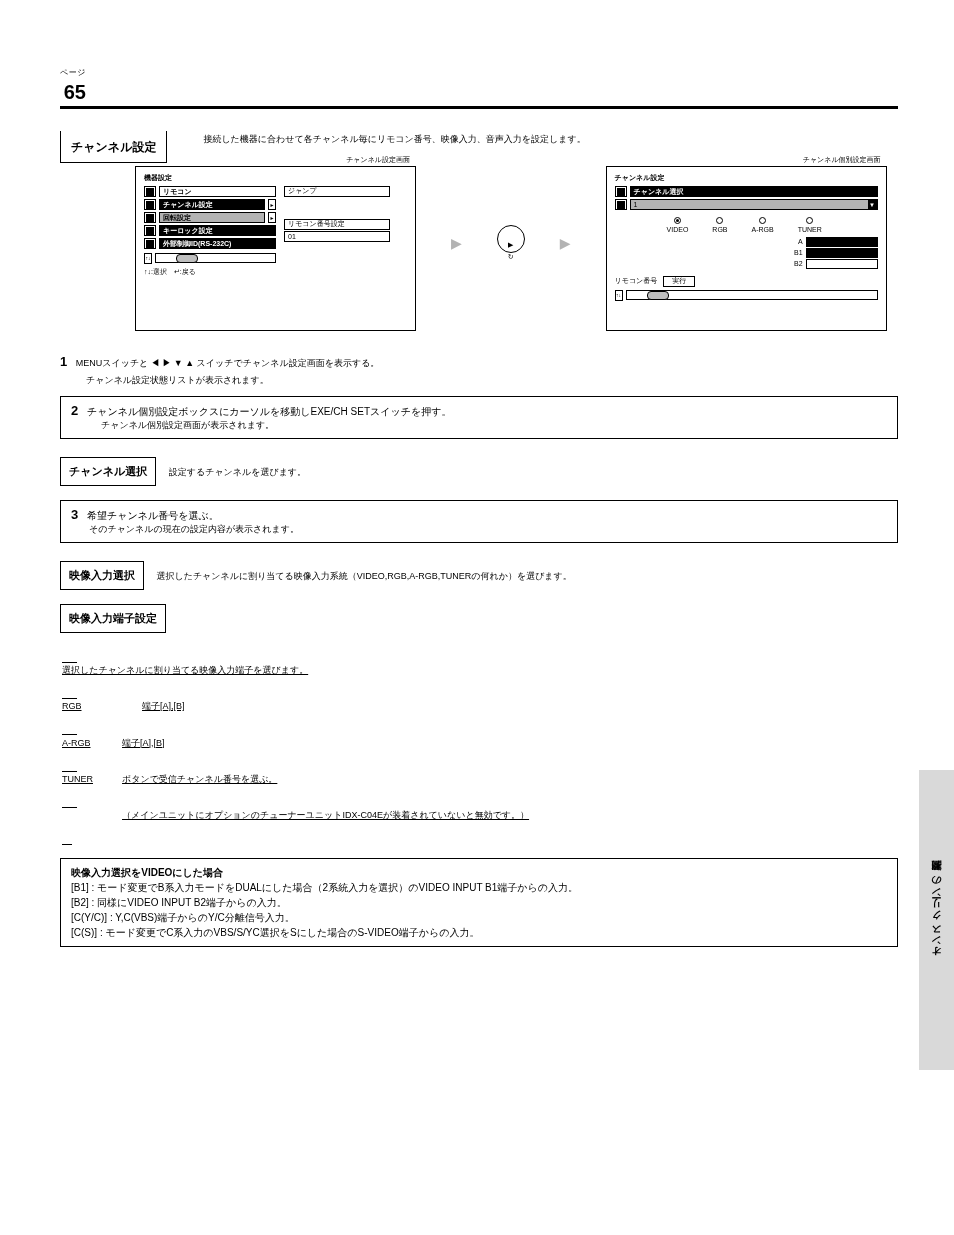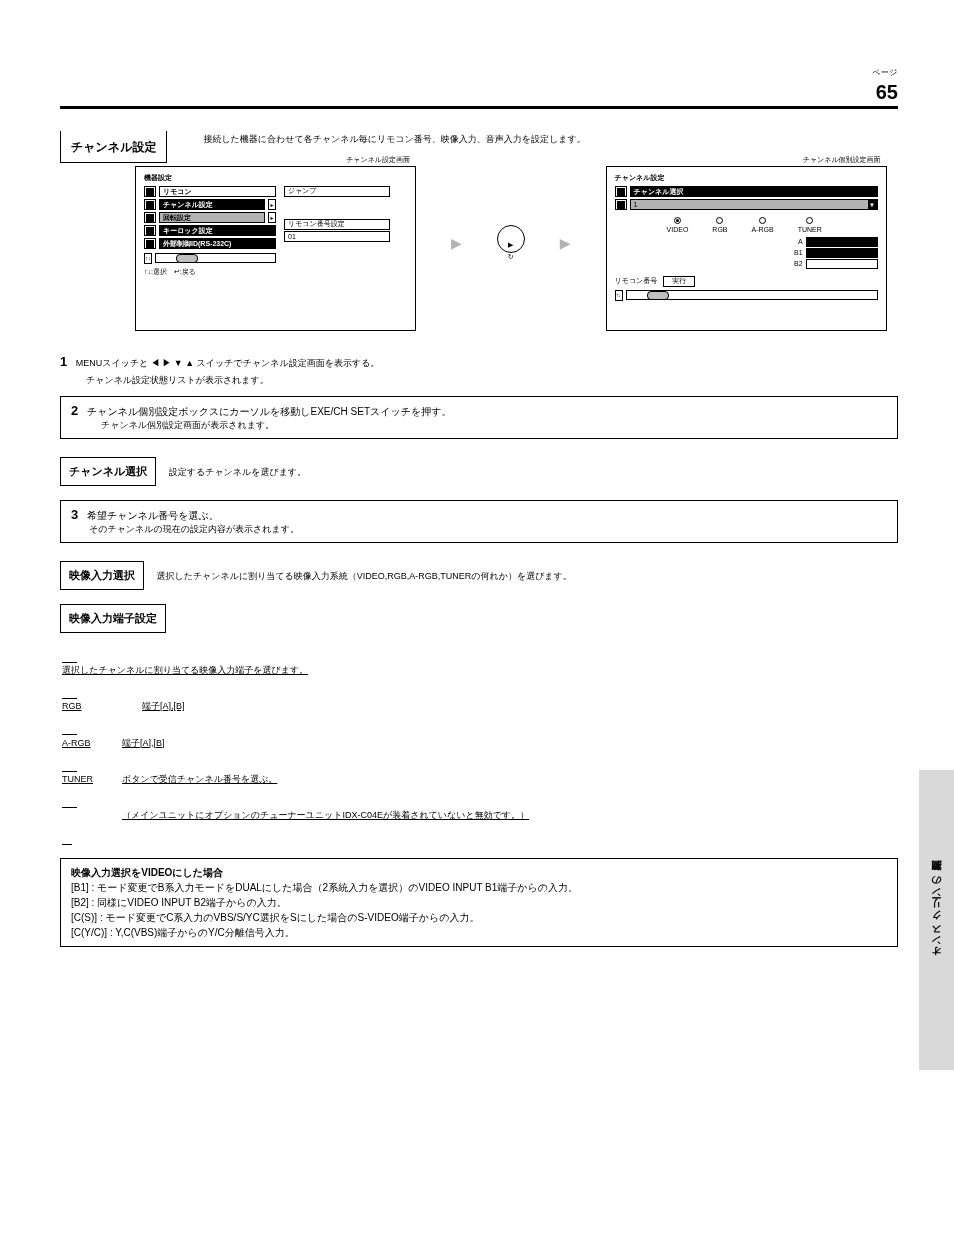--- a/index.html
+++ b/index.html
@@ -1,19 +1,19 @@
 <!DOCTYPE html>
 <html><head>
 <meta charset="utf-8">
 <style>
   * { box-sizing: border-box; margin: 0; padding: 0; }
   body { width: 954px; height: 1235px; background: #fff; position: relative; font-family: Arial, Helvetica, sans-serif; color: #000; }
   .page { position: absolute; top: 68px; left: 60px; width: 838px; }
   .hr { height: 3px; background: #000; width: 100%; margin-bottom: 22px; }
-  .hdr { display: flex; align-items: flex-end; justify-content: flex-end; }
+  .hdr { display: flex; align-items: flex-end; justify-content: flex-start; }
   .pgnum-label { font-size: 8px; letter-spacing: 0.5px; }
   .pgnum { font-size: 20px; font-weight: bold; }
   .side-tab { position: absolute; right: 0; top: 770px; width: 35px; height: 300px; background: #d9d9d9; display:flex; align-items:center; justify-content:center; }
   .side-tab span { writing-mode: vertical-rl; transform: rotate(180deg); font-size: 10px; font-weight: bold; letter-spacing: 0.5px; color:#000;}
   .small { font-size: 9px; line-height: 1.35; }
   .tiny { font-size: 7px; }
   .tab-box { border: 1px solid #000; border-top: none; display: inline-block; padding: 8px 10px 6px 10px; font-weight: bold; font-size: 12px; }
   .rowflex { display:flex; align-items:center; }
   .screens { display:flex; align-items:center; margin-top: -8px; margin-left: 75px; gap: 35px; }
   .screen-wrap { border:1px solid #000; width:281px; height:165px; padding:6px 8px; position:relative; }
@@ -250,17 +250,17 @@
       <div>RGB			端子[A],[B]</div>
       <div>A-RGB		端子[A],[B]</div>
       <div>TUNER		ボタンで受信チャンネル番号を選ぶ。</div>
       <div>			（メインユニットにオプションのチューナーユニットIDX-C04Eが装着されていないと無効です。）</div>
     </div>
 
     <div class="wide-box" style="margin-top:12px; line-height:1.5;">
       <div><b>映像入力選択をVIDEOにした場合</b></div>
       <div>[B1] : モード変更でB系入力モードをDUALにした場合（2系統入力を選択）のVIDEO INPUT B1端子からの入力。</div>
       <div>[B2] : 同様にVIDEO INPUT B2端子からの入力。</div>
+      <div>[C(Y/C)] : Y,C(VBS)端子からのY/C分離信号入力。</div>
       <div>[C(S)] : モード変更でC系入力のVBS/S/YC選択をSにした場合のS-VIDEO端子からの入力。</div>
-      <div>[C(Y/C)] : Y,C(VBS)端子からのY/C分離信号入力。</div>
     </div>
   </div>
 </div>
 
 </body></html>

